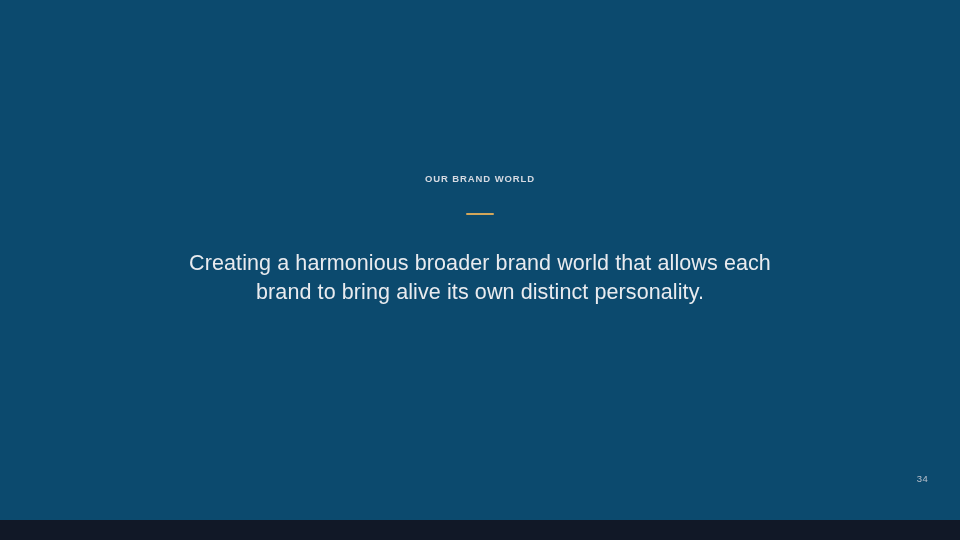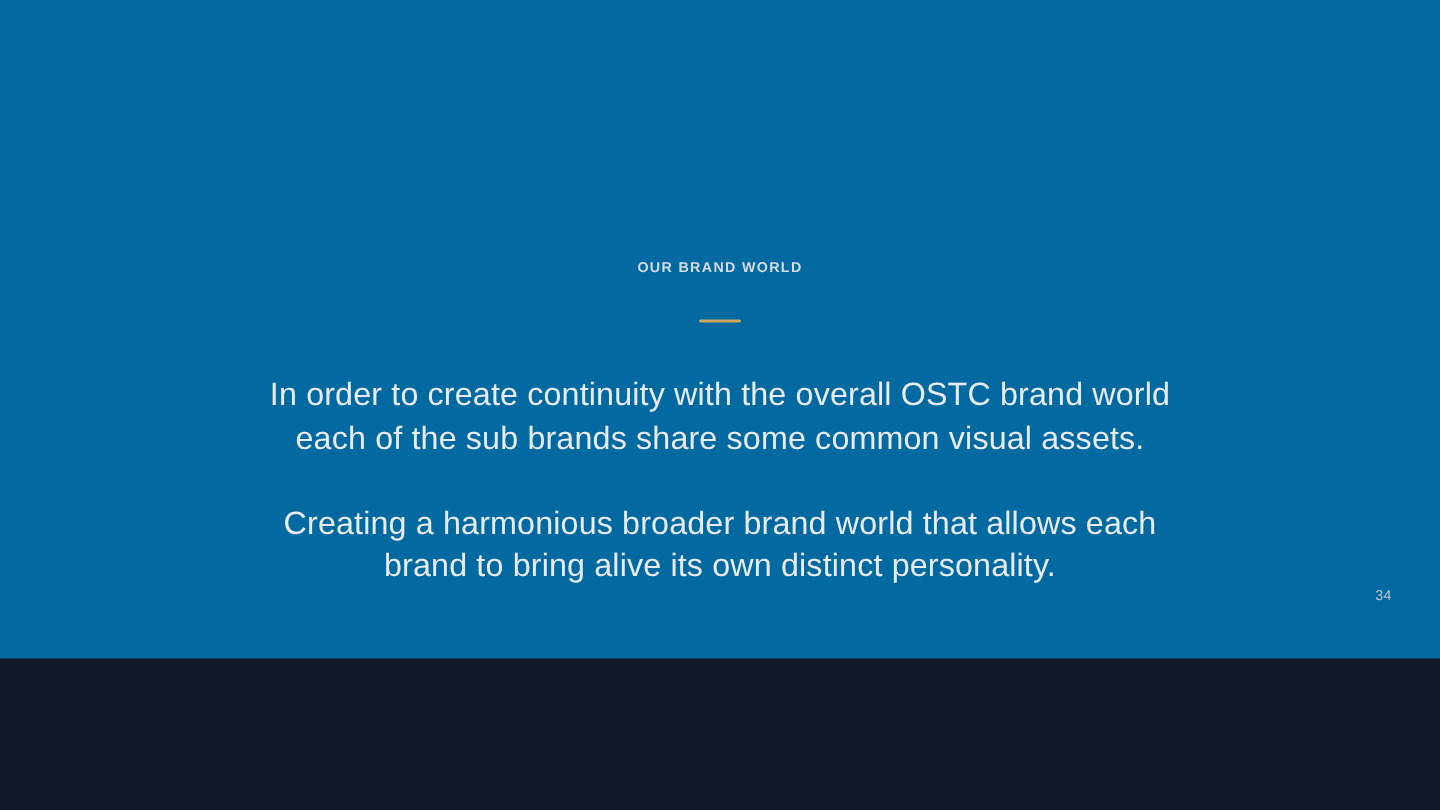--- a/index.html
+++ b/index.html
@@ -13,22 +13,22 @@
 
   body {
     background: #111827;
     font-family: "Liberation Sans", sans-serif;
     -webkit-font-smoothing: antialiased;
   }
 
   .slide {
     position: relative;
     width: 960px;
-    height: 439px;
-    background: #0369a1;
+    height: 520px;
+    background: #0c4a6e;
   }
 
   
   .content {
     position: absolute;
     left: 0;
     top: 0;
     width: 960px;
     text-align: center;
   }
@@ -104,22 +104,20 @@
 
   <div class="content">
 
     <div class="eyebrow">OUR BRAND WORLD</div>
 
     <div class="divider-wrap">
       <div class="divider"></div>
     </div>
 
     <div class="body-copy">
-      <p class="para">In order to create continuity with the overall OSTC brand world
-each of the sub brands share some common visual assets.</p>
       <p class="para">Creating a harmonious broader brand world that allows each
 brand to bring alive its own distinct personality.</p>
     </div>
 
   </div>
 
   <div class="page-number">34</div>
 
 </div>
 

